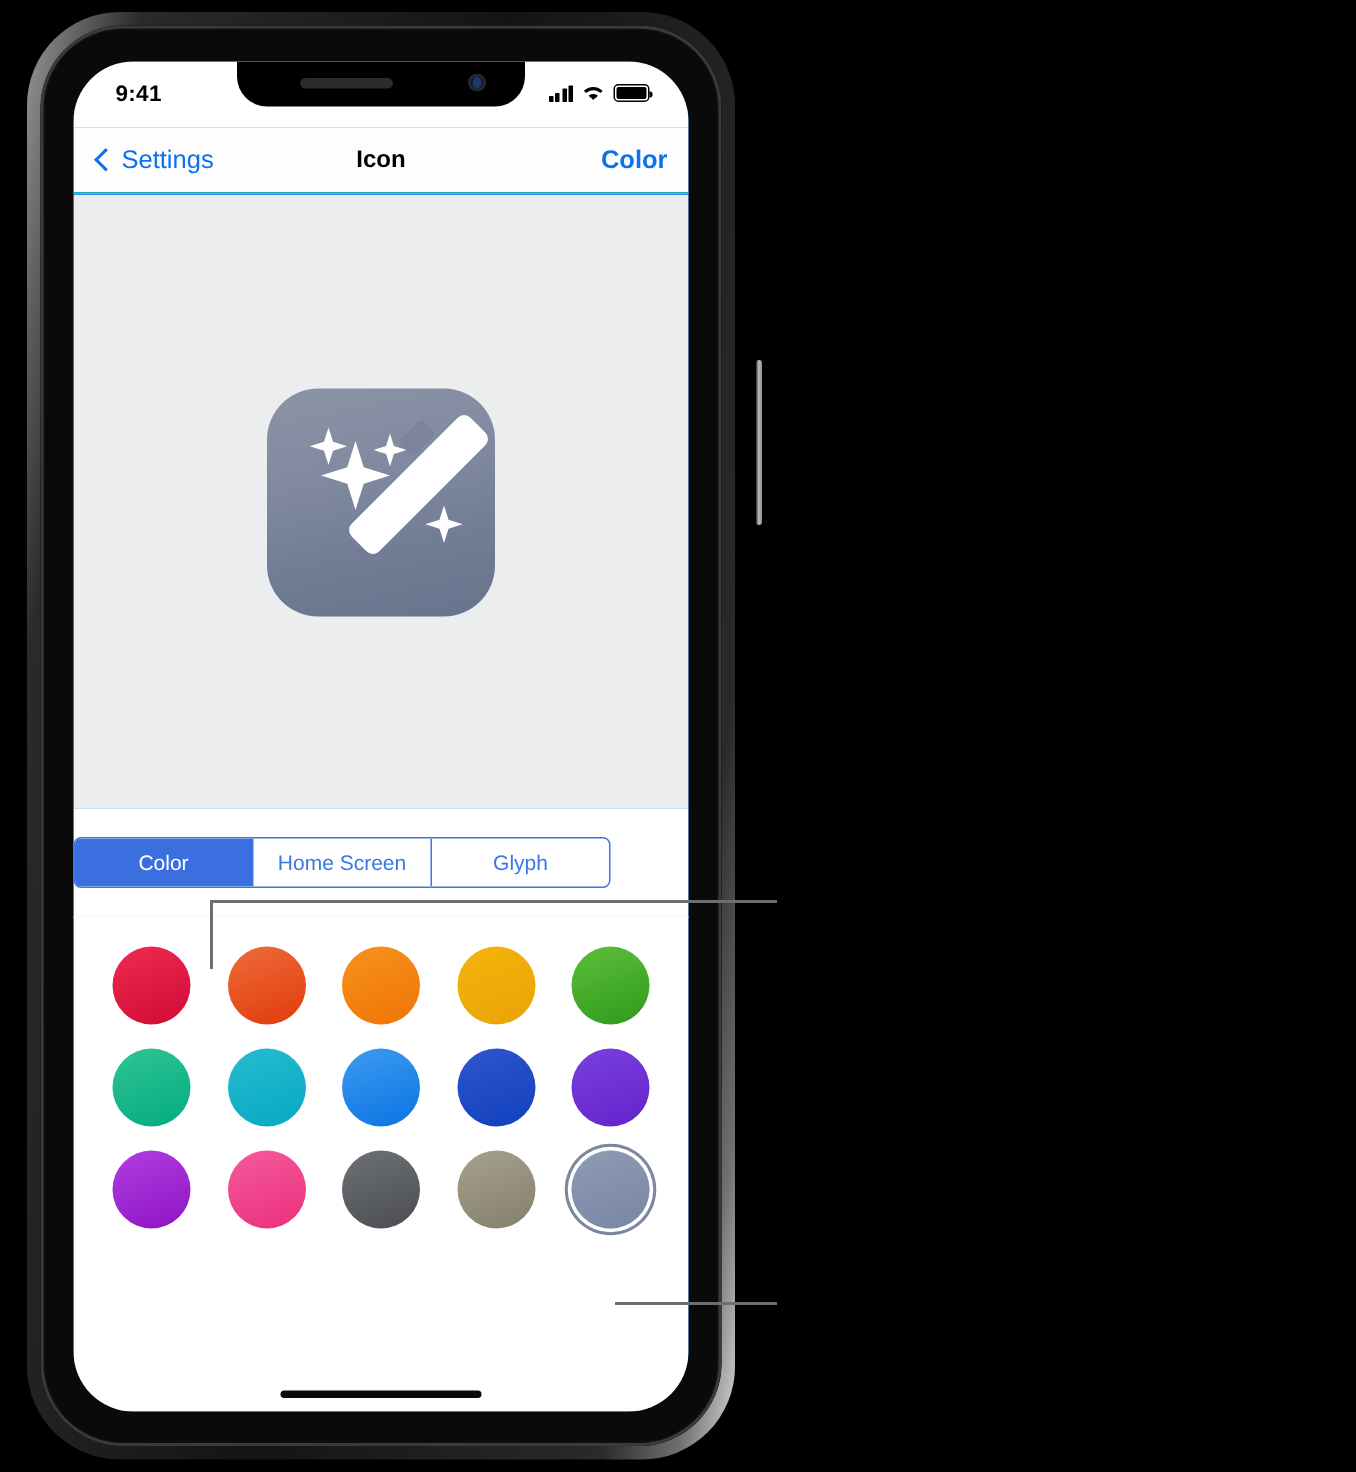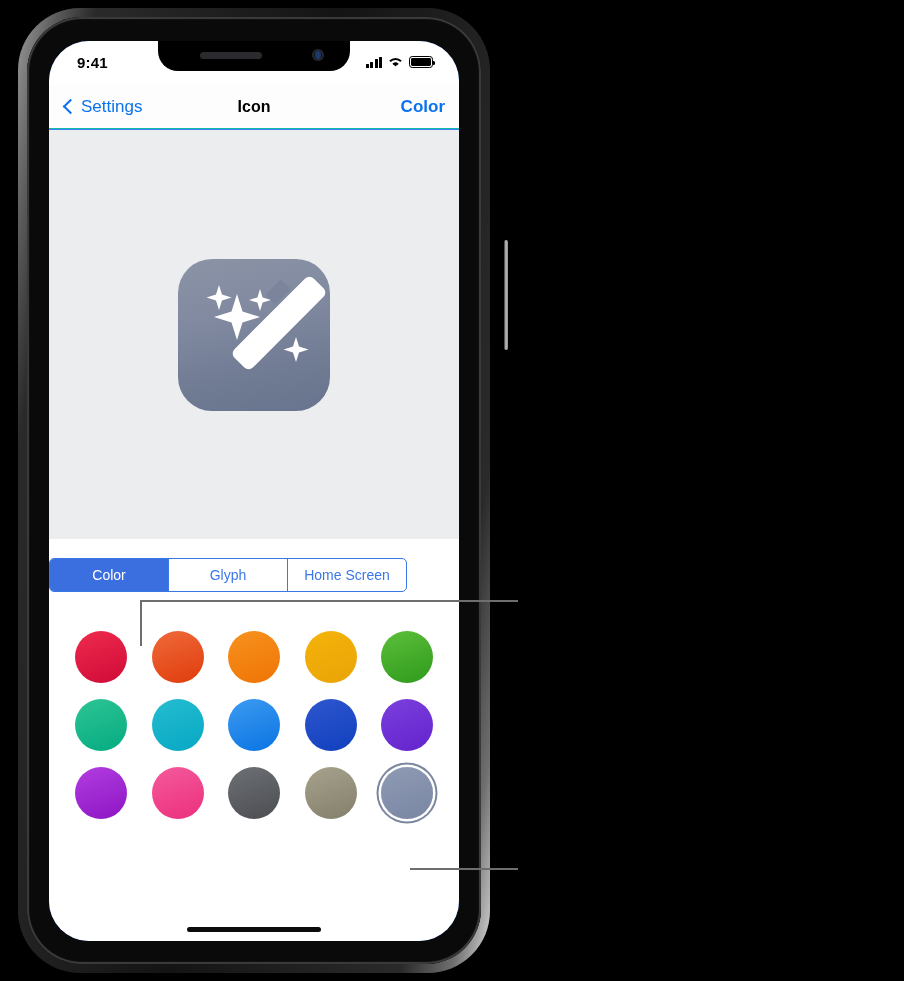--- a/index.html
+++ b/index.html
@@ -162,22 +162,22 @@
                 <path d="M82 30 L84.6 38.4 L93 41 L84.6 43.6 L82 52 L79.4 43.6 L71 41 L79.4 38.4 Z"></path>
                 <path d="M118 78 L121 87.5 L130.5 90.5 L121 93.5 L118 103 L115 93.5 L105.5 90.5 L115 87.5 Z"></path>
               </g>
             </svg>
           </div>
         </div>
 
         <div class="segband">
           <div class="seg">
             <div class="on">Color</div>
+            <div>Home Screen</div>
             <div>Glyph</div>
-            <div>Home Screen</div>
           </div>
         </div>
 
         <div class="colors">
           <div class="crow">
             <div class="swatch" style="background:linear-gradient(160deg,#ef2b4e,#cf0a37);"></div>
             <div class="swatch" style="background:linear-gradient(160deg,#ef6a3a,#e03c0c);"></div>
             <div class="swatch" style="background:linear-gradient(160deg,#f7921e,#ef7405);"></div>
             <div class="swatch" style="background:linear-gradient(160deg,#f5b30b,#e9a406);"></div>
             <div class="swatch" style="background:linear-gradient(160deg,#5cbf3a,#2f9a1c);"></div>

